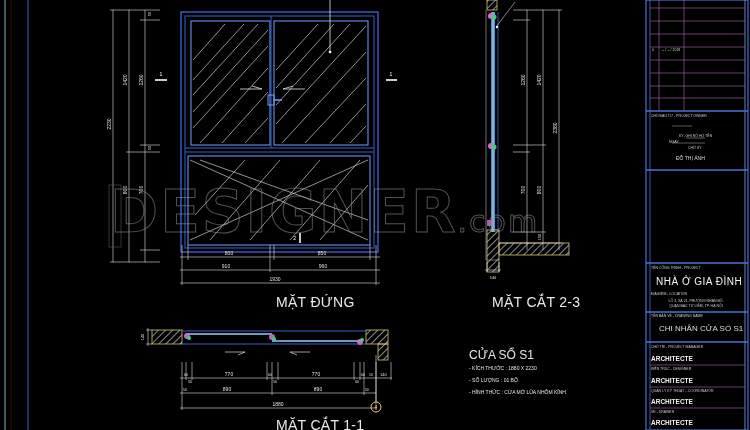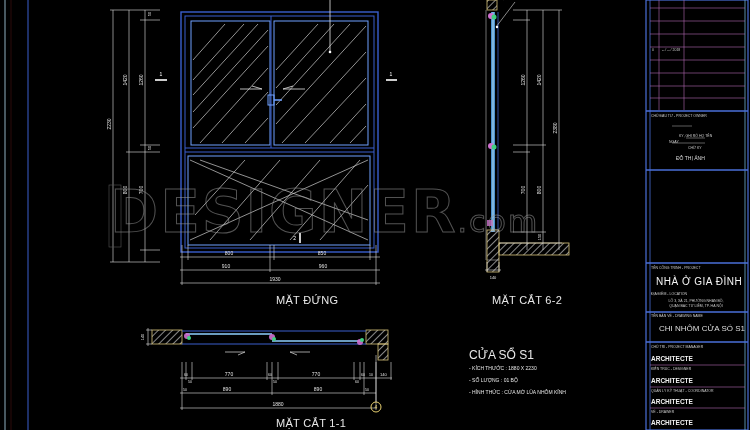--- a/index.html
+++ b/index.html
@@ -1,19 +1,19 @@
 <!DOCTYPE html>
 <html><head>
 <meta charset="utf-8">
 <style>
   html, body { margin:0; padding:0; background:#000; }
   body { width:750px; height:430px; overflow:hidden; position:relative; font-family:"Liberation Sans", sans-serif; }
   #canvas { position:absolute; left:0; top:0; width:750px; height:430px; }
   .lbl { position:absolute; color:#e8e8e8; font-family:"Liberation Sans", sans-serif; white-space:nowrap; }
-  .title-lbl { font-size:11px; letter-spacing:0.3px;padding-left:26px; }
+  .title-lbl { font-size:14px; letter-spacing:0.3px;padding-left:26px; }
   .tb { position:absolute; color:#ddd; font-family:"Liberation Sans", sans-serif; white-space:nowrap; }
   .tb-small { font-size:3.5px; color:#c8c8c8; }
   .tb-arch { font-size:6.5px; font-weight:bold; color:#f0f0f0; }
   .tb-big { font-size:10px; color:#f4f4f4; letter-spacing:0.5px; }
   .spec { position:absolute; color:#e6e6e6; font-size:5px; white-space:nowrap; }
   .watermark { position:absolute; left:110px; top:178px; font-family:"DejaVu Sans", sans-serif; font-weight:bold; font-size:58px; letter-spacing:2px; color:transparent; -webkit-text-stroke:1px rgba(150,150,150,0.55); white-space:nowrap; pointer-events:none; }
   .watermark .dot { font-size:30px; font-weight:normal; }
 </style>
 </head>
 <body>
@@ -262,21 +262,21 @@
     <line x1="650" y1="408" x2="745" y2="408" stroke="#b46ab4" stroke-width="0.6"></line>
     <line x1="672" y1="126" x2="692" y2="126" stroke="#bbb" stroke-width="0.5"></line>
     <line x1="686" y1="138" x2="705" y2="138" stroke="#bbb" stroke-width="0.5"></line>
     <line x1="672" y1="143" x2="705" y2="143" stroke="#bbb" stroke-width="0.5"></line>
   </g>
 
   <rect x="109" y="185" width="12" height="62" fill="none" stroke="#555" stroke-width="0.6"></rect>
 </svg>
 
 <div class="lbl title-lbl" style="left:250px;top:294px;">MẶT ĐỨNG</div>
-<div class="lbl title-lbl" style="left:466px;top:294px;">MẶT CẮT 6-2</div>
+<div class="lbl title-lbl" style="left:466px;top:294px;">MẶT CẮT 2-3</div>
 <div class="lbl title-lbl" style="left:250px;top:417px;">MẶT CẮT 1-1</div>
 
 <div class="lbl" style="left:469px;top:348px;font-size:12px;">CỬA SỔ S1</div>
 <div class="spec" style="left:469px;top:365px;">- KÍCH THƯỚC : 1880 X 2230</div>
 <div class="spec" style="left:469px;top:377px;">- SỐ LƯỢNG : 01 BỘ</div>
 <div class="spec" style="left:469px;top:389px;">- HÌNH THỨC : CỬA MỞ LÙA NHÔM KÍNH</div>
 
 <div class="tb tb-small" style="left:652px;top:48px;">0</div>
 <div class="tb tb-small" style="left:662px;top:48px;">-- / -- / 2018</div>
 <div class="tb tb-small" style="left:651px;top:114px;">CHỦ ĐẦU TƯ - PROJECT OWNER</div>
@@ -284,21 +284,21 @@
 <div class="tb tb-small" style="left:669px;top:140px;">NGÀY</div>
 <div class="tb tb-small" style="left:688px;top:146px;">CHỮ KÝ</div>
 <div class="tb" style="left:676px;top:155px;font-size:5px;">ĐỖ THỊ ÁNH</div>
 
 <div class="tb tb-small" style="left:651px;top:266px;">TÊN CÔNG TRÌNH - PROJECT</div>
 <div class="tb tb-big" style="left:656px;top:276px;">NHÀ Ở GIA ĐÌNH</div>
 <div class="tb tb-small" style="left:651px;top:292px;">ĐỊA ĐIỂM - LOCATION</div>
 <div class="tb tb-small" style="left:666px;top:299px;width:60px;white-space:normal;line-height:5px;text-align:center;">LÔ 3, XÃ 21, PHƯỜNG NHÂN BỔ, QUẬN BẮC TỪ LIÊM, TP. HÀ NỘI</div>
 
 <div class="tb tb-small" style="left:651px;top:314px;">TÊN BẢN VẼ - DRAWING NAME</div>
-<div class="tb" style="left:659px;top:324px;font-size:8px;">CHI NHÔM CỬA SỔ S1</div>
+<div class="tb" style="left:659px;top:324px;font-size:8px;">CHI NHÂN CỬA SỔ S1</div>
 
 <div class="tb tb-small" style="left:651px;top:345px;">CHỦ TRÌ - PROJECT MANAGER</div>
 <div class="tb tb-arch" style="left:651px;top:355px;">ARCHITECTE</div>
 <div class="tb tb-small" style="left:651px;top:367px;">KIẾN TRÚC - DESIGNER</div>
 <div class="tb tb-arch" style="left:651px;top:377px;">ARCHITECTE</div>
 <div class="tb tb-small" style="left:651px;top:389px;">QUẢN LÝ KỸ THUẬT - COORDINATOR</div>
 <div class="tb tb-arch" style="left:651px;top:398px;">ARCHITECTE</div>
 <div class="tb tb-small" style="left:651px;top:410px;">VẼ - DRAWER</div>
 <div class="tb tb-arch" style="left:651px;top:419px;">ARCHITECTE</div>
 

